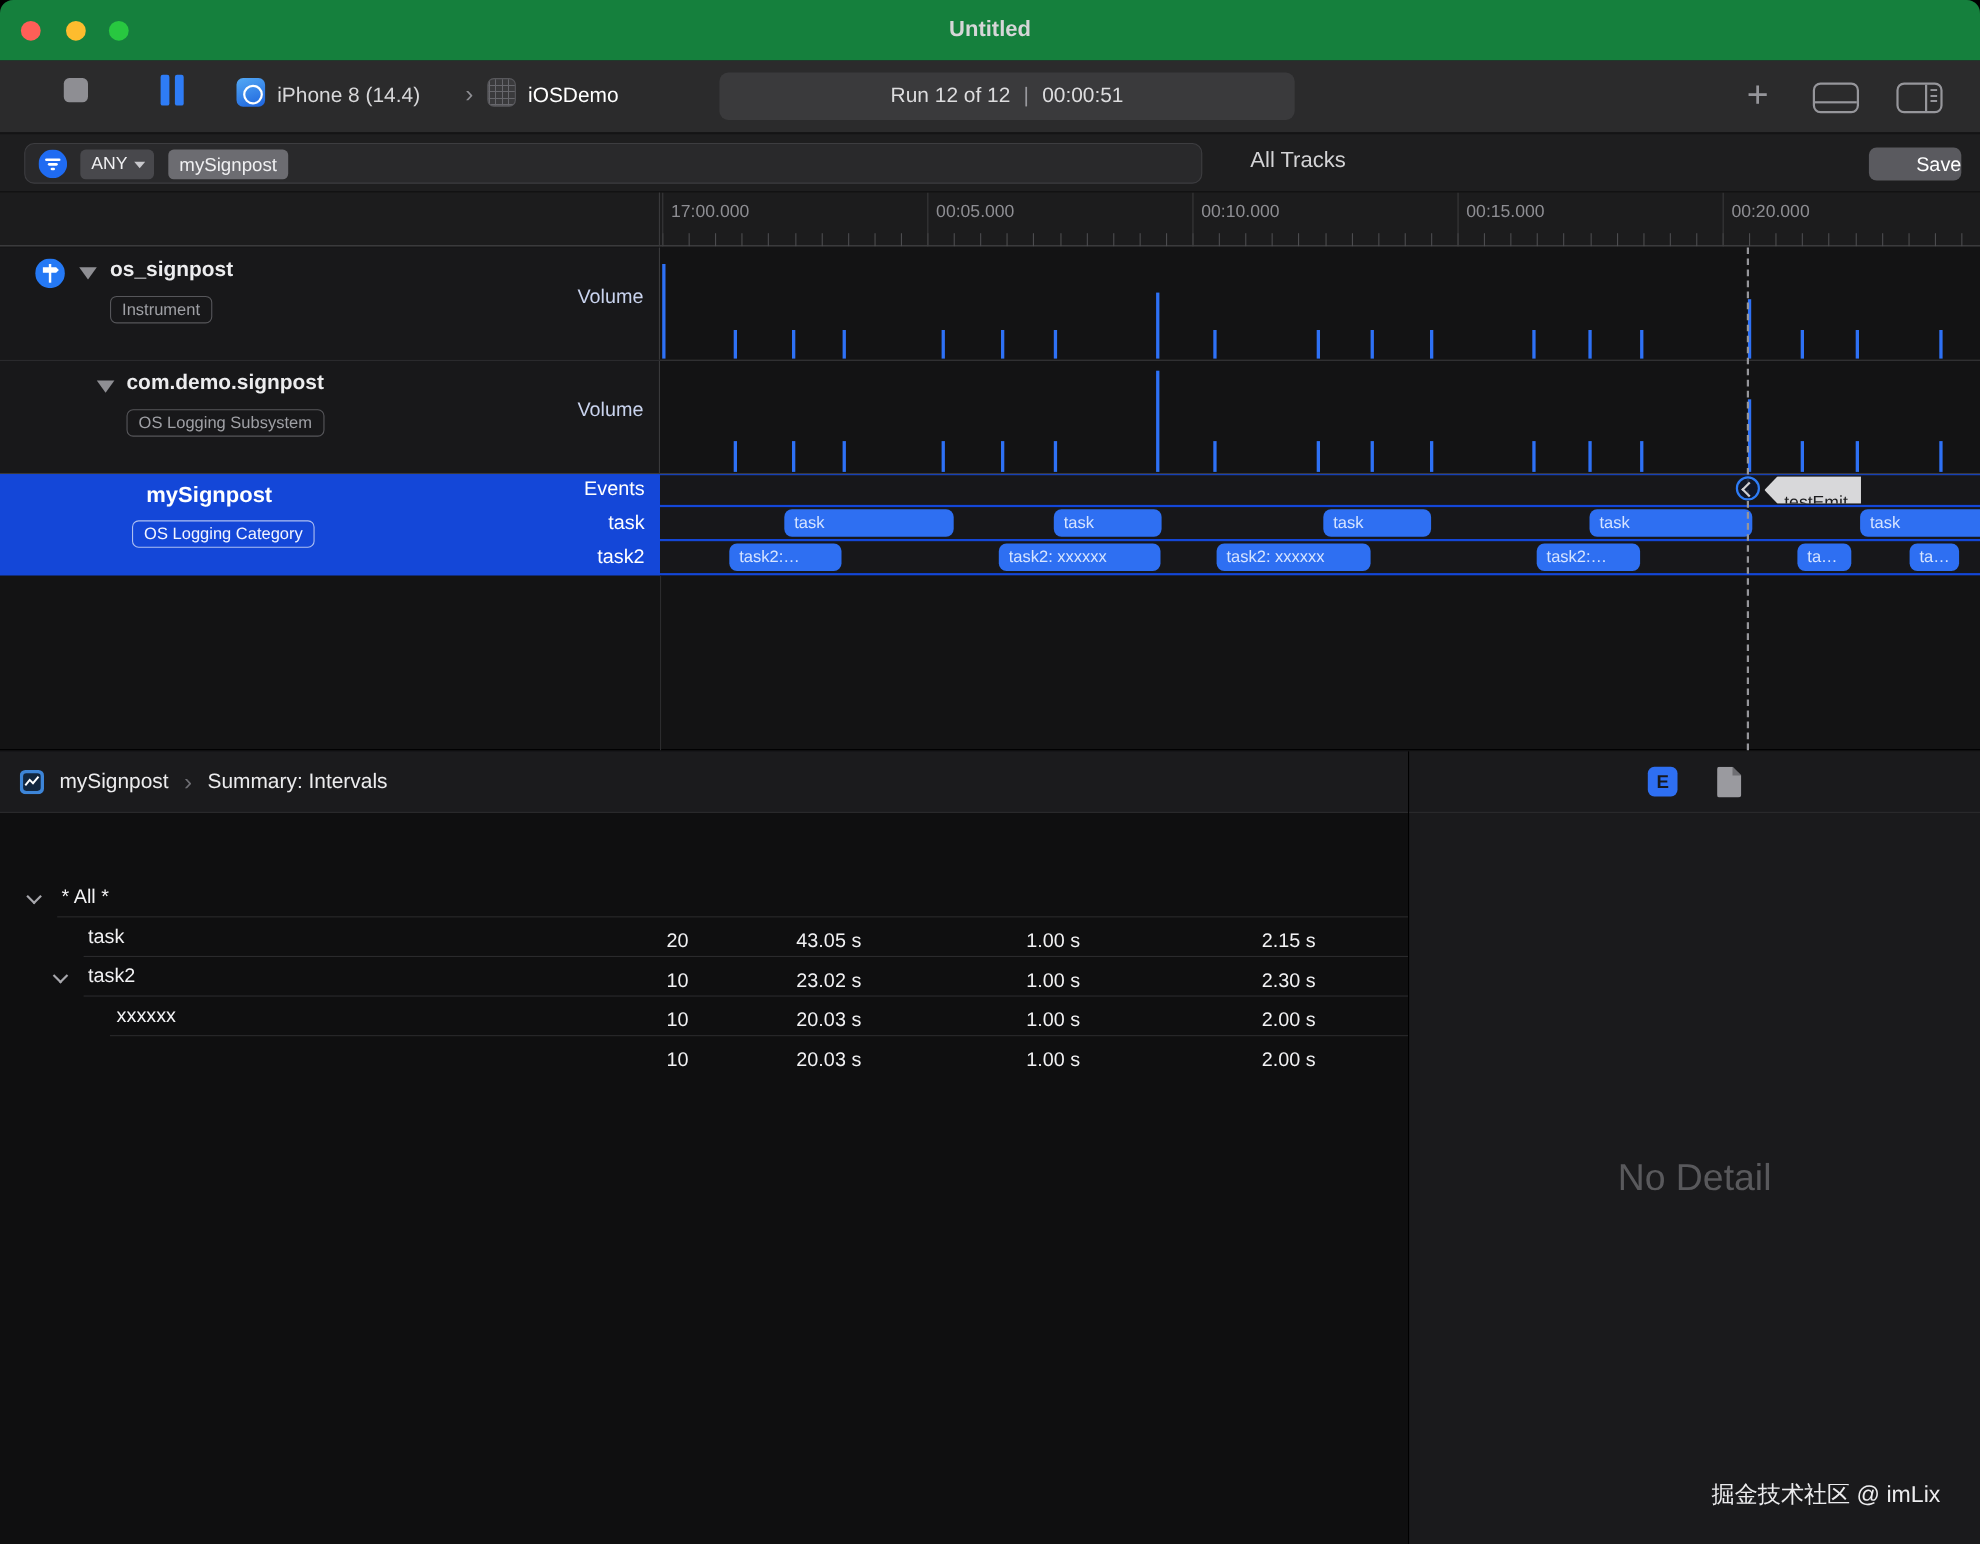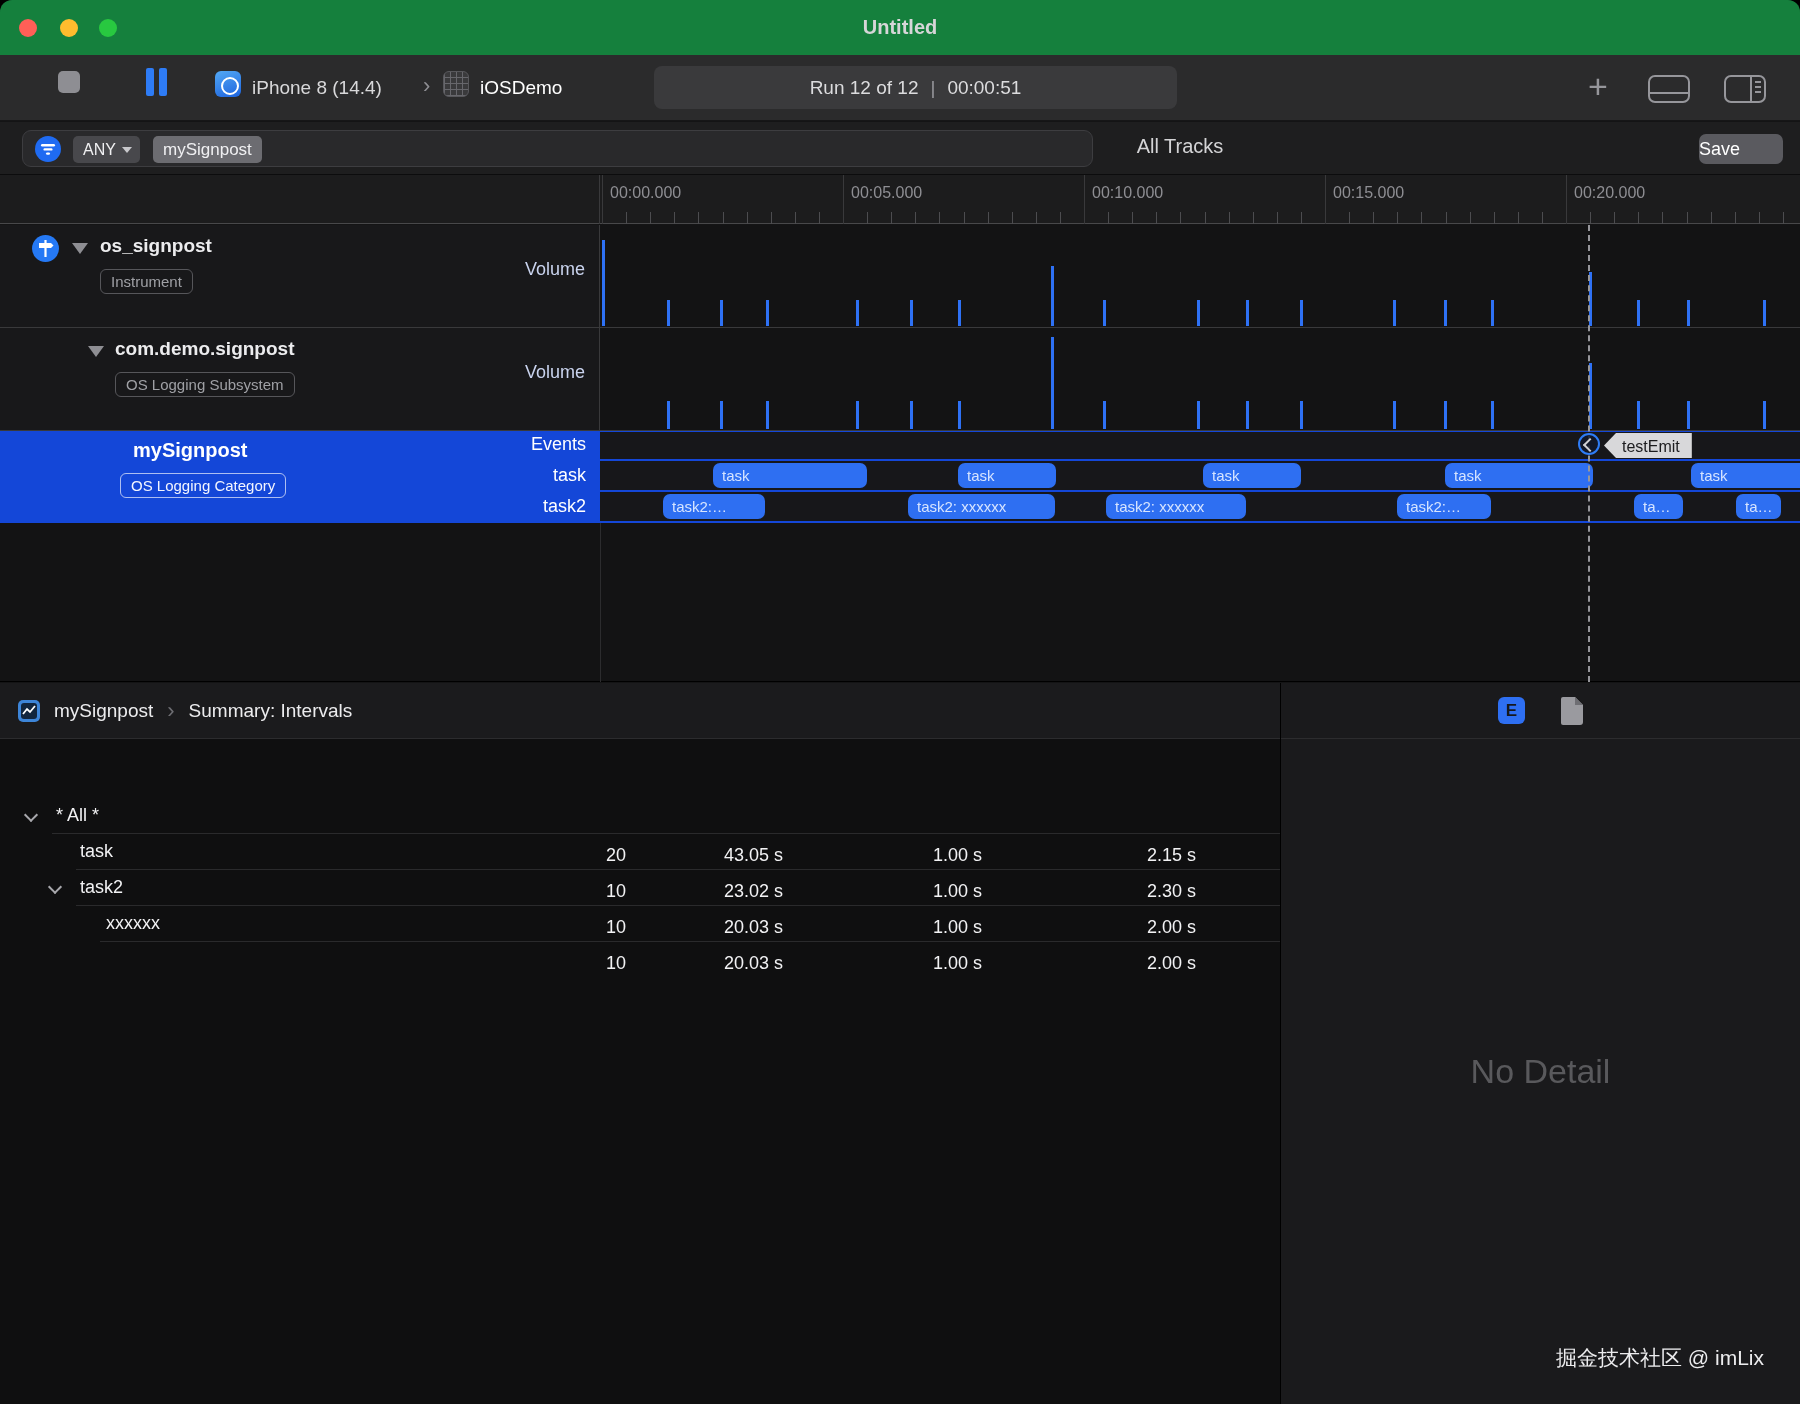--- a/index.html
+++ b/index.html
@@ -59,21 +59,21 @@
   .chip { position:absolute; top:5px; height:27px; line-height:27px; border-radius:5px;
           font-size:16px; color:#f0f0f2; padding:0 10px; }
   .chip-any { left:50px; background:#48484c; padding-right:24px; }
   .chip-any::after { content:""; position:absolute; right:8px; top:11px; width:0; height:0;
                      border-left:5px solid transparent; border-right:5px solid transparent;
                      border-top:6px solid #c8c8cc; }
   .chip-token { left:130px; background:#6c6c71; font-size:17px; }
   .all-tracks { position:absolute; left:1020px; top:13px; width:320px; text-align:center;
                 font-size:20px; color:#d4d4d6; }
   .save-btn { position:absolute; left:1699px; top:12px; width:84px; height:30px; background:#5a5a5f;
-              border-radius:7px; text-align:left; line-height:30px; font-size:18px; color:#fff; }
+              border-radius:7px; text-align:right; line-height:30px; font-size:18px; color:#fff; }
 
   
   .ruler { position:absolute; left:0; top:175px; right:0; height:49px; background:#1c1c1d;
            border-bottom:1px solid #48484a; }
   .ruler-left { position:absolute; left:0; top:0; width:600px; height:49px; border-right:1px solid #39393b; }
   .ruler-area { position:absolute; left:600px; top:0; right:0; height:49px; overflow:hidden; }
   .ruler-major { position:absolute; top:0; width:1px; height:49px; background:#39393b; }
   .ruler-minor { position:absolute; width:1px; height:12px; top:37px; background:#4c4c4f; }
   .ruler-label { position:absolute; top:9px; font-size:16px; color:#8e8e93; white-space:nowrap; }
 
@@ -107,21 +107,21 @@
   .strip-task2  { top:61px; height:29px; }
   .ibar { position:absolute; top:2px; height:25px; background:#2e6ff2; border-radius:7px;
           font-size:15px; color:#d6e4ff; line-height:25px; padding-left:9px;
           white-space:nowrap; overflow:hidden; }
   .playhead { position:absolute; top:0; height:457px; width:0; border-left:2px dashed #96969b; z-index:6; }
   .ev-marker { position:absolute; top:1px; width:22px; height:22px; border:2px solid #2e7cf6;
                border-radius:50%; background:rgba(16,24,44,.85); z-index:7; }
   .ev-marker::after { content:""; position:absolute; left:5px; top:5px; width:8px; height:8px;
                border-left:2px solid #d0d0d4; border-bottom:2px solid #d0d0d4; transform:rotate(45deg); }
   .ev-flag { position:absolute; top:1px; height:25px; line-height:25px; background:#d8d8da; color:#1c1c1e;
-             font-size:16px; padding:1px 12px 0 18px; z-index:7;
+             font-size:16px; padding:12px 12px 0 18px; z-index:7;
              clip-path:polygon(0 50%, 12px 0, 100% 0, 100% 100%, 12px 100%); }
 
   
   .bottom-left { position:absolute; left:0; top:683px; width:1280px; bottom:0; background:#0f0f10; }
   .crumb-bar { position:absolute; left:0; top:0; right:0; height:56px; background:#1b1b1d;
                border-bottom:1px solid #2c2c2e; display:flex; align-items:center; gap:14px; padding-left:18px; }
   .crumb-txt { font-size:19px; color:#ececee; }
   .crumb-sep { font-size:22px; color:#6e6e73; }
   .thead { position:absolute; left:0; top:57px; right:0; height:58px; border-bottom:1px solid #2c2c2e; }
   .th { position:absolute; top:17px; font-size:18px; font-weight:bold; color:#f4f4f6; }
@@ -257,21 +257,21 @@
         <div class="ruler-minor" style="left: 990.1px;"></div>
         <div class="ruler-minor" style="left: 1014.2px;"></div>
         <div class="ruler-minor" style="left: 1038.3px;"></div>
         <div class="ruler-minor" style="left: 1062.4px;"></div>
         <div class="ruler-minor" style="left: 1086.5px;"></div>
         <div class="ruler-minor" style="left: 1110.6px;"></div>
         <div class="ruler-minor" style="left: 1134.7px;"></div>
         <div class="ruler-minor" style="left: 1158.8px;"></div>
         <div class="ruler-minor" style="left: 1182.9px;"></div>
         <div class="ruler-major" style="left: 2px;"></div>
-        <div class="ruler-label" style="left: 10px;">00:00.000</div>
+        <div class="ruler-label" style="left: 10px;">17:00.000</div>
         <div class="ruler-major" style="left: 243px;"></div>
         <div class="ruler-label" style="left: 251px;">00:05.000</div>
         <div class="ruler-major" style="left: 484px;"></div>
         <div class="ruler-label" style="left: 492px;">00:10.000</div>
         <div class="ruler-major" style="left: 725px;"></div>
         <div class="ruler-label" style="left: 733px;">00:15.000</div>
         <div class="ruler-major" style="left: 966px;"></div>
         <div class="ruler-label" style="left: 974px;">00:20.000</div>
       </div>
   </div>

